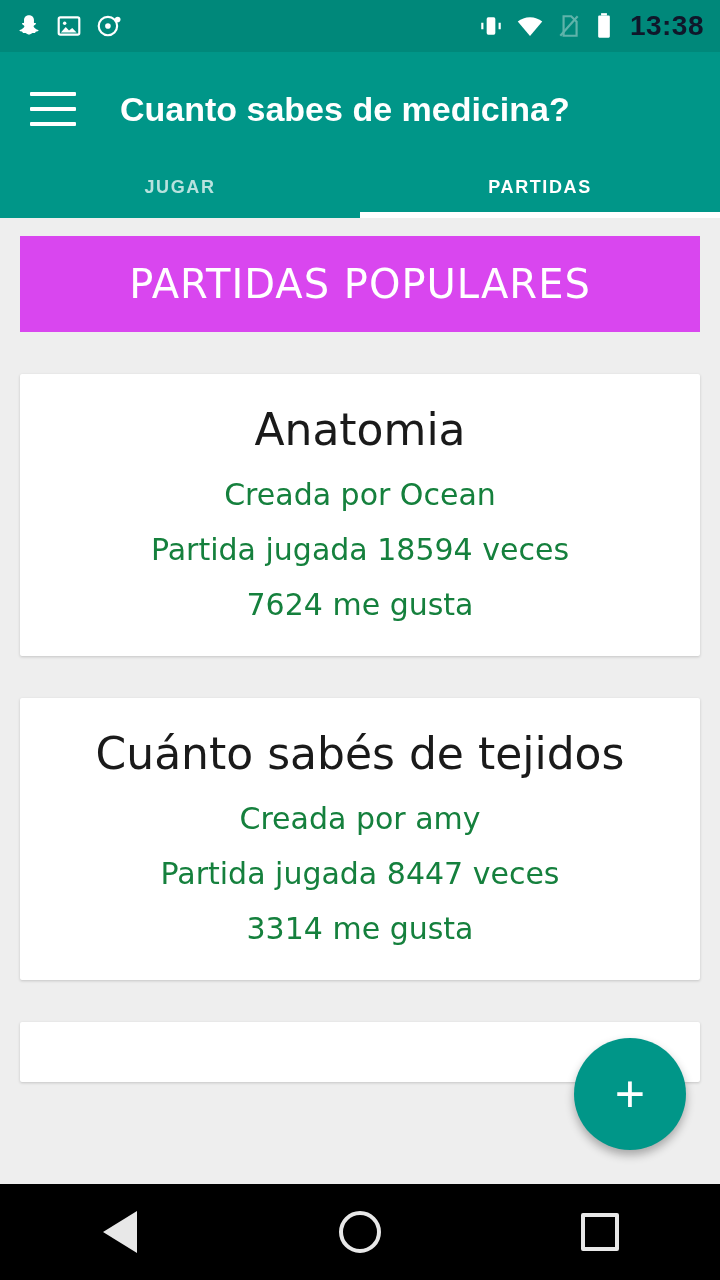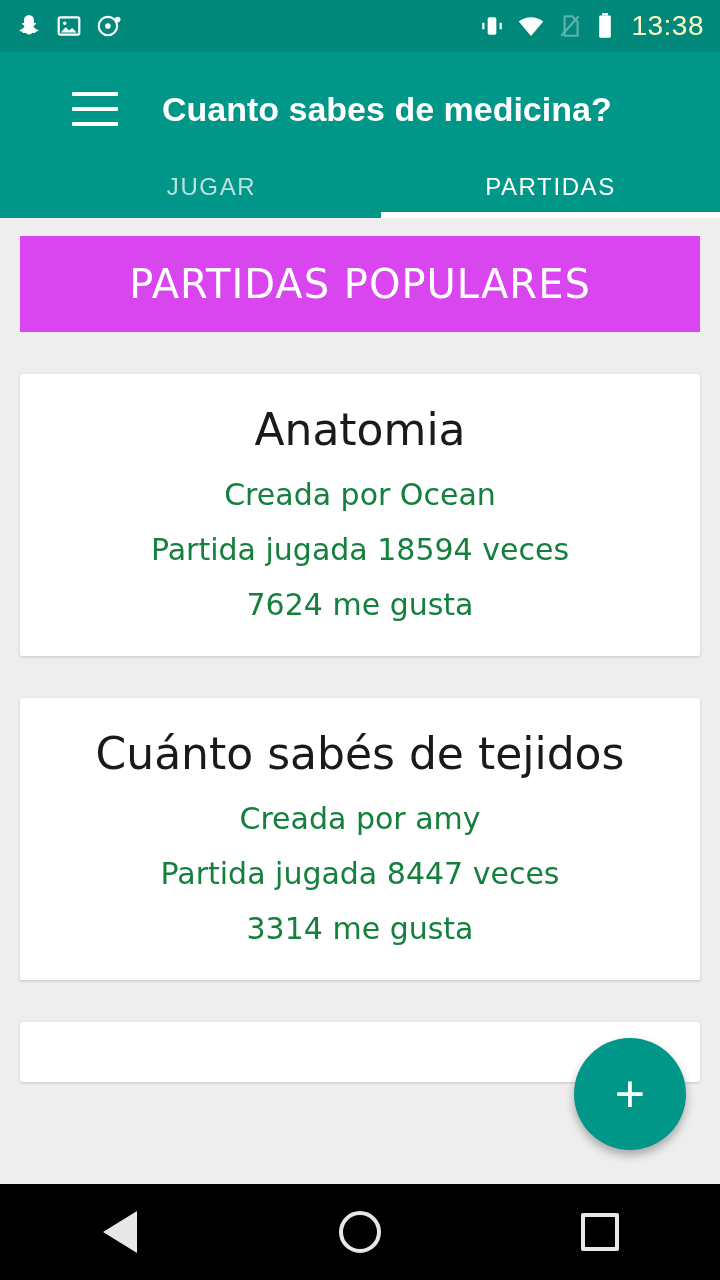--- a/index.html
+++ b/index.html
@@ -23,33 +23,32 @@
     background: #00887a;
     display: flex;
     align-items: center;
     padding: 0 16px;
     flex: 0 0 auto;
   }
   .status-left { display: flex; align-items: center; gap: 14px; }
   .status-right { margin-left: auto; display: flex; align-items: center; gap: 12px; }
   .status-icon { display: inline-flex; align-items: center; justify-content: center; }
   .clock {
-    color: #fef9c3;
+    color: #0f172a;
     font-size: 28px;
-    font-weight: 400;
+    font-weight: 700;
     letter-spacing: 0.5px;
     margin-left: 4px;
   }
 
   
   .appbar {
     background: #009688;
     flex: 0 0 auto;
     padding-top: 10px;
-    padding-left: 42px;
   }
   .appbar-top {
     height: 94px;
     display: flex;
     align-items: center;
     padding: 0 30px;
   }
   .hamburger {
     width: 46px; height: 34px;
     display: flex; flex-direction: column; justify-content: space-between;
@@ -63,22 +62,22 @@
     margin-left: 44px;
     white-space: nowrap;
   }
 
   
   .tabs { display: flex; height: 62px; }
   .tab {
     flex: 1 1 0;
     display: flex; align-items: center; justify-content: center;
     color: rgba(255,255,255,0.72);
-    font-size: 24px;
-    font-weight: normal;
+    font-size: 18px;
+    font-weight: bold;
     letter-spacing: 1.6px;
     position: relative;
     cursor: pointer;
   }
   .tab.active { color: #ffffff; }
   .tab.active::after {
     content: "";
     position: absolute;
     left: 0; right: 0; bottom: 0;
     height: 6px;

